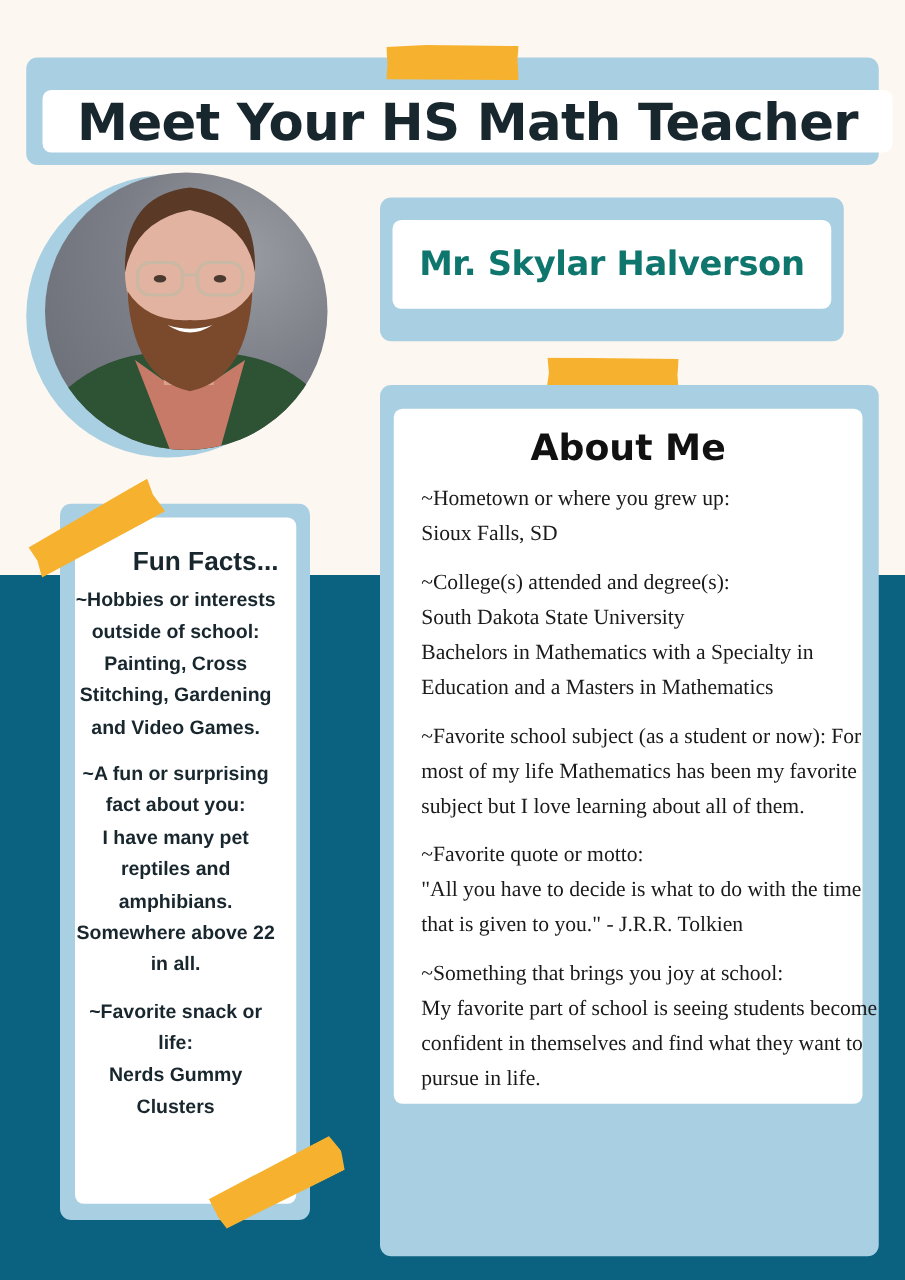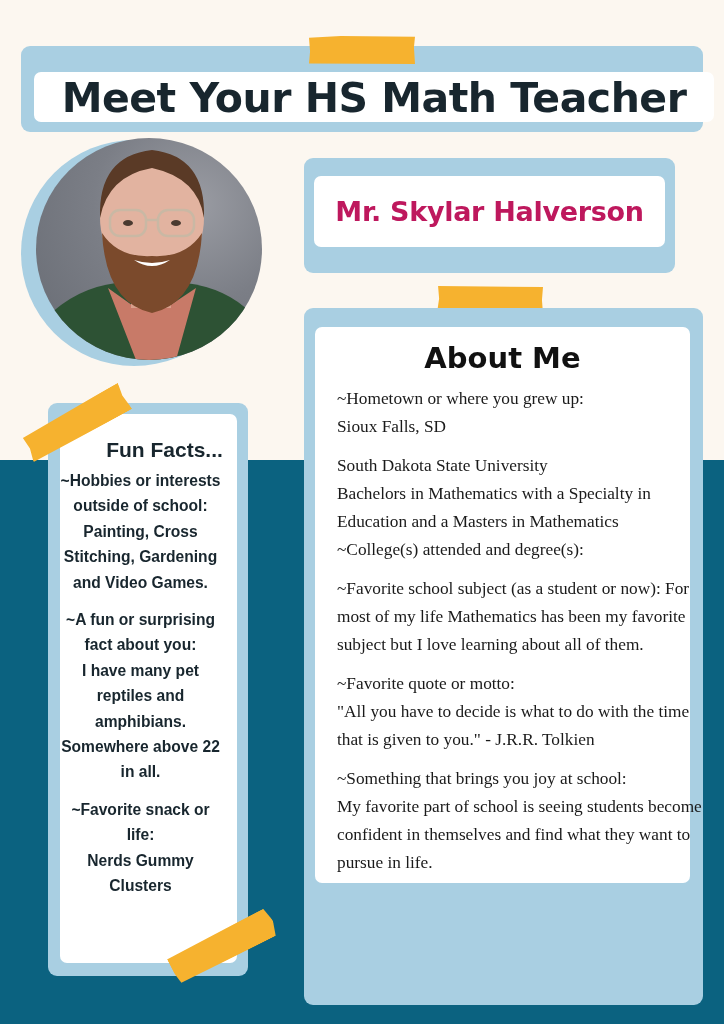--- a/index.html
+++ b/index.html
@@ -21,21 +21,21 @@
 
     
     #photo-back { position: absolute; left: 21px; top: 140px; width: 226px; height: 226px; border-radius: 50%; background: #a9cfe2; }
     #photo { position: absolute; left: 36px; top: 138px; width: 226px; height: 222px; border-radius: 50%; overflow: hidden;
       background: radial-gradient(ellipse at 70% 30%, #9a9ca3 0%, #7b7e86 45%, #666a72 100%); }
     #photo svg { width: 100%; height: 100%; display: block; }
 
     
     #name-frame { left: 304px; top: 158px; width: 371px; height: 115px; }
     #name-inner { left: 314px; top: 176px; width: 351px; height: 71px; display: flex; align-items: center; justify-content: center; }
-    #name-text { font-weight: bold; font-size: 27px; color: #be185d; white-space: nowrap; letter-spacing: -0.3px; }
+    #name-text { font-weight: bold; font-size: 27px; color: #0f766e; white-space: nowrap; letter-spacing: -0.3px; }
     #tape-mid { left: 437px; top: 286px; width: 106px; height: 28px; clip-path: polygon(1% 0, 100% 4%, 99% 50%, 100% 98%, 40% 100%, 0 96%, 2% 45%); }
 
     
     #about-frame { left: 304px; top: 308px; width: 399px; height: 697px; }
     #about-inner { left: 315px; top: 327px; width: 375px; height: 556px; }
     #about-title { position: absolute; left: 0; width: 375px; top: 14px; text-align: center; font-weight: bold; font-size: 29px; color: #111111; }
     #about-body { position: absolute; left: 1px; top: 58px; width: 372px; font-size: 17.3px; line-height: 28.3px; color: #1a1a1a; font-family: Liberation Serif, serif; padding-left: 21px; }
     .about-item { margin: 0 0 10px 0; }
     .about-item div { white-space: pre-line; }
 
@@ -95,23 +95,23 @@
 
 <div class="frame" id="about-frame"></div>
 <div class="inner" id="about-inner">
   <div id="about-title">About Me</div>
   <div id="about-body">
     <div class="about-item">
       <div>~Hometown or where you grew up:</div>
       <div>Sioux Falls, SD</div>
     </div>
     <div class="about-item">
+      <div>~College(s) attended and degree(s):</div>
       <div>South Dakota State University
 Bachelors in Mathematics with a Specialty in Education and a Masters in Mathematics</div>
-      <div>~College(s) attended and degree(s):</div>
     </div>
     <div class="about-item">
       <div>~Favorite school subject (as a student or now):  For most of my life Mathematics has been my favorite subject but I love learning about all of them.</div>
     </div>
     <div class="about-item">
       <div>~Favorite quote or motto:</div>
       <div>"All you have to decide is what to do with the time that is given to you." - J.R.R. Tolkien</div>
     </div>
     <div class="about-item">
       <div>~Something that brings you joy at school:</div>

